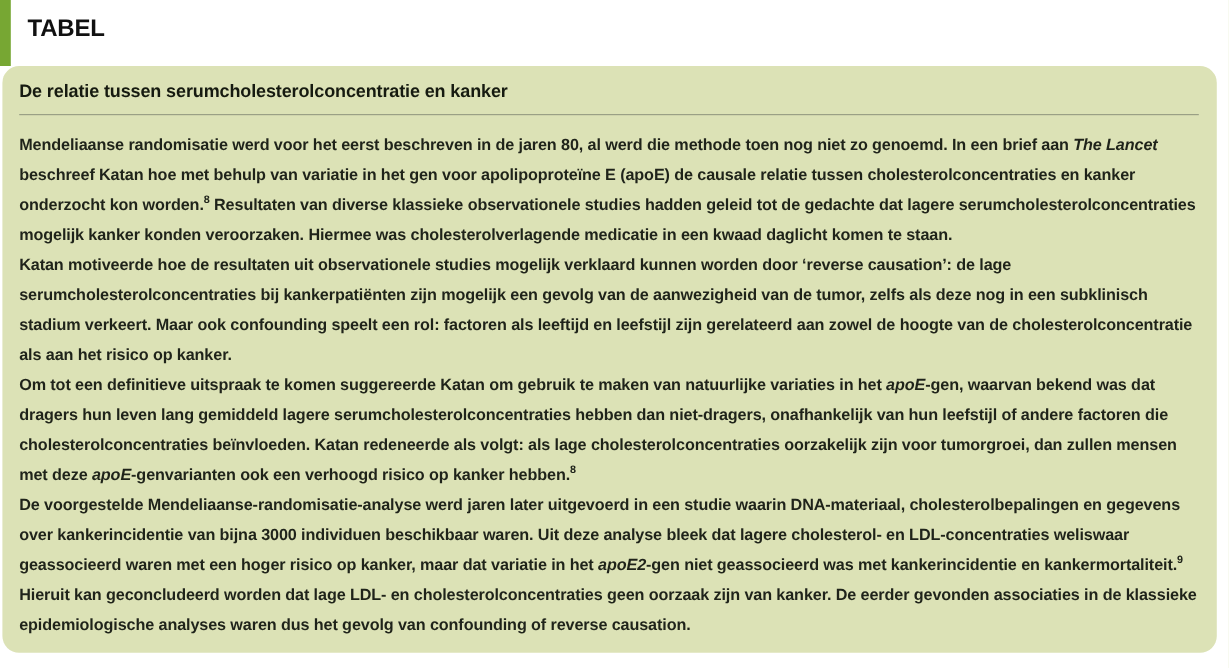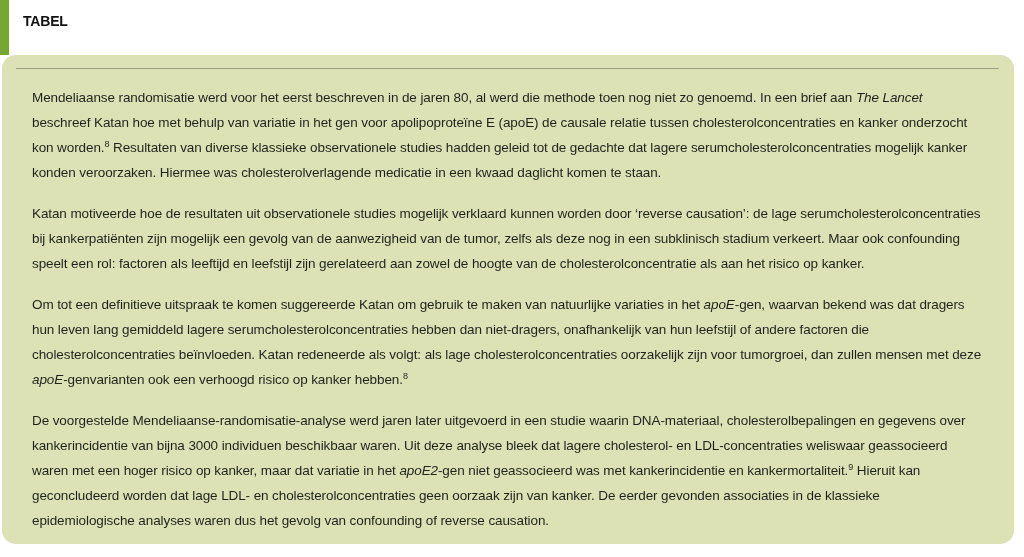--- a/index.html
+++ b/index.html
@@ -23,21 +23,21 @@
     background: var(--accent, #77a733);
   }
   .table-header {
     position: absolute;
     left: 23px;
     top: 13px;
     display: flex;
     align-items: flex-start;
     gap: 9px;
     color: #111111;
-    font-size: 14px;
+    font-size: 20px;
     letter-spacing: -0.2px;
     white-space: nowrap;
   }
   .table-header .kicker {
     font-weight: bold;
   }
   .panel {
     position: absolute;
     left: 2px;
     top: 55px;
@@ -63,41 +63,43 @@
     height: 0;
   }
   .panel-body {
     margin-top: 12px;
     color: var(--text, #1f231a);
     font-size: 13.5px;
     line-height: 25px;
     letter-spacing: -0.1px;
   }
   .panel-body p {
-    margin: 16px;
+    margin: 0;
+    font-weight: bold;
   }
   .panel-body i {
     font-style: italic;
   }
   .panel-body sup {
     font-size: 9px;
     line-height: 0;
     vertical-align: super;
   }
 </style>
 </head>
 <body style="--accent: #77a733; --panel-bg: #dce2b6; --divider: #9aa085; --text: #1f231a;">
 
 <div class="accent-bar"></div>
 
 <div class="table-header">
   <span class="kicker">TABEL</span>
 </div>
 
 <div class="panel">
+  <div class="panel-heading">De relatie tussen serumcholesterolconcentratie en kanker</div>
   <hr class="panel-divider">
   <div class="panel-body">
       <p><span>Mendeliaanse randomisatie werd voor het eerst beschreven in de jaren 80, al werd die methode toen nog niet zo genoemd. In een brief aan </span><i>The Lancet</i><span> beschreef Katan hoe met behulp van variatie in het gen voor apolipoproteïne E (apoE) de causale relatie tussen cholesterolconcentraties en kanker onderzocht kon worden.</span><sup>8</sup><span> Resultaten van diverse klassieke observationele studies hadden geleid tot de gedachte dat lagere serumcholesterolconcentraties mogelijk kanker konden veroorzaken. Hiermee was cholesterolverlagende medicatie in een kwaad daglicht komen te staan.</span></p>
       <p><span>Katan motiveerde hoe de resultaten uit observationele studies mogelijk verklaard kunnen worden door ‘reverse causation’: de lage serumcholesterolconcentraties bij kankerpatiënten zijn mogelijk een gevolg van de aanwezigheid van de tumor, zelfs als deze nog in een subklinisch stadium verkeert. Maar ook confounding speelt een rol: factoren als leeftijd en leefstijl zijn gerelateerd aan zowel de hoogte van de cholesterolconcentratie als aan het risico op kanker.</span></p>
       <p><span>Om tot een definitieve uitspraak te komen suggereerde Katan om gebruik te maken van natuurlijke variaties in het </span><i>apoE</i><span>-gen, waarvan bekend was dat dragers hun leven lang gemiddeld lagere serumcholesterolconcentraties hebben dan niet-dragers, onafhankelijk van hun leefstijl of andere factoren die cholesterolconcentraties beïnvloeden. Katan redeneerde als volgt: als lage cholesterolconcentraties oorzakelijk zijn voor tumorgroei, dan zullen mensen met deze </span><i>apoE</i><span>-genvarianten ook een verhoogd risico op kanker hebben.</span><sup>8</sup></p>
       <p><span>De voorgestelde Mendeliaanse-randomisatie-analyse werd jaren later uitgevoerd in een studie waarin DNA-materiaal, cholesterolbepalingen en gegevens over kankerincidentie van bijna 3000 individuen beschikbaar waren. Uit deze analyse bleek dat lagere cholesterol- en LDL-concentraties weliswaar geassocieerd waren met een hoger risico op kanker, maar dat variatie in het </span><i>apoE2</i><span>-gen niet geassocieerd was met kankerincidentie en kankermortaliteit.</span><sup>9</sup><span> Hieruit kan geconcludeerd worden dat lage LDL- en cholesterolconcentraties geen oorzaak zijn van kanker. De eerder gevonden associaties in de klassieke epidemiologische analyses waren dus het gevolg van confounding of reverse causation.</span></p>
     </div>
 </div>
 
 </body></html>

